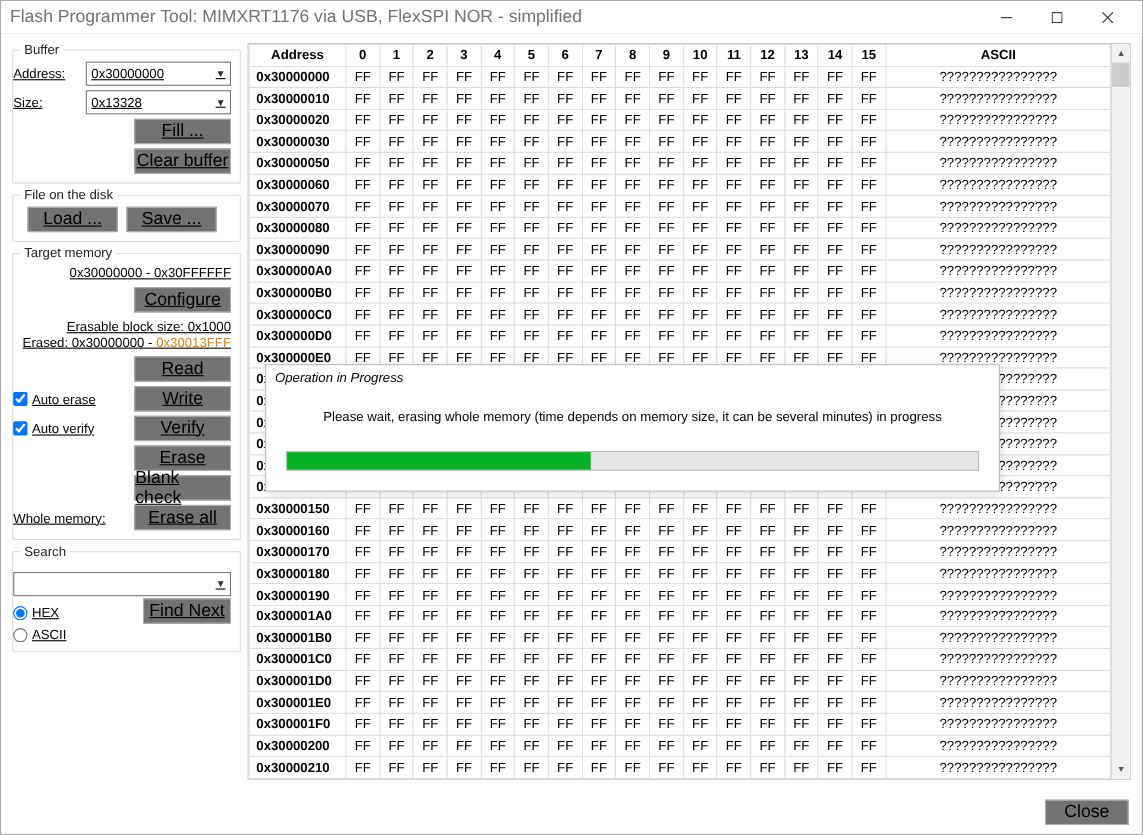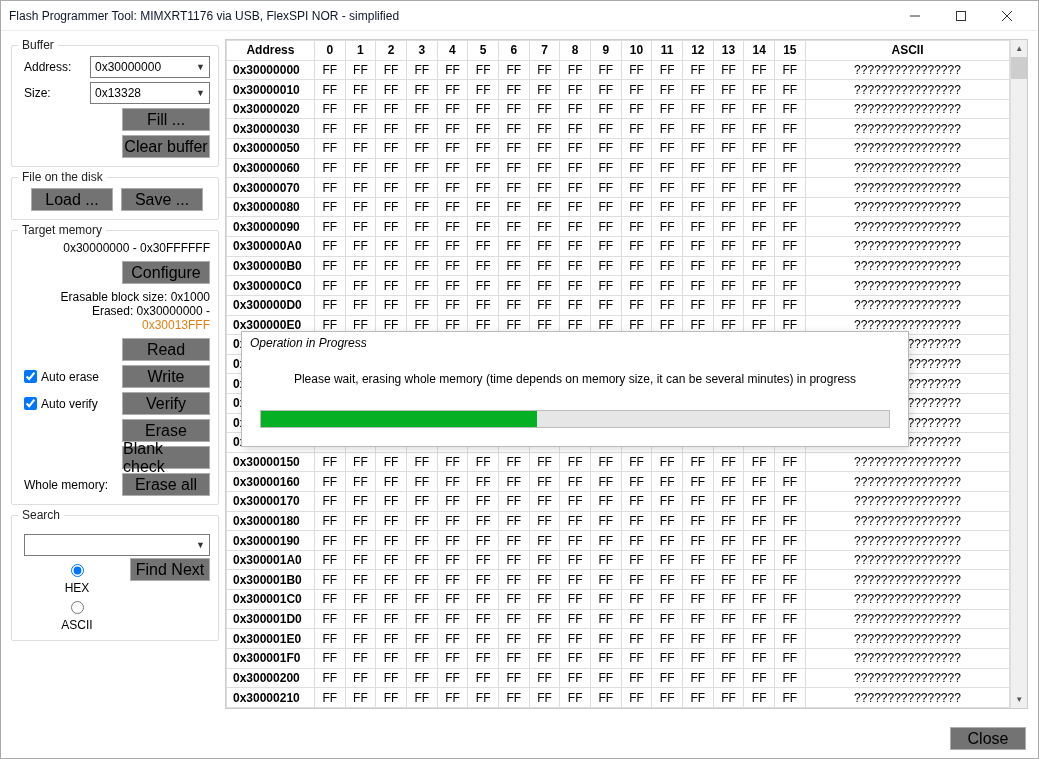--- a/index.html
+++ b/index.html
@@ -1,25 +1,25 @@
 <!DOCTYPE html>
 <html><head>
 <meta charset="utf-8">
 <style>
 * { box-sizing: border-box; margin: 0; padding: 0; }
 body { font-family: "Segoe UI", Tahoma, sans-serif; font-size: 12px; background: #fff; color: #000; overflow: hidden; }
 .window { width: 1039px; height: 759px; display: flex; flex-direction: column; border: 1px solid #aaa; background: #fff; }
 .titlebar { height: 30px; background: #fff; display: flex; align-items: center; padding: 0 8px; border-bottom: 1px solid #eee; }
-.titlebar-text { color: #0f172a; font-size: 12px; flex: 1; }
+.titlebar-text { color: #737373; font-size: 16px; flex: 1; }
 .titlebar-btns { display: flex; gap: 0; }
 .titlebar-btn { width: 46px; height: 30px; display: flex; align-items: center; justify-content: center; color: #555; }
 .titlebar-btn svg { width: 10px; height: 10px; }
 .content { flex: 1; display: flex; padding: 8px 10px 10px 10px; gap: 6px; position: relative; }
 .left-panel { width: 208px; display: flex; flex-direction: column; gap: 4px; }
-.group { border: 1px solid #ddd; border-radius: 2px; padding: 10px 8px 8px 12px; margin-top: 6px; position: relative; }
+.group { border: 1px solid #ddd; border-radius: 2px; padding: 10px 8px 8px 0; margin-top: 6px; position: relative; text-decoration: underline; }
 .group-title { position: absolute; top: -8px; left: 6px; background: #fff; padding: 0 4px; font-size: 12px; color: #222; }
 .row { display: flex; align-items: center; margin-bottom: 4px; gap: 6px; }
 .row label { width: 60px; }
 .combo, .input { flex: 1; height: 22px; border: 1px solid #7a7a7a; background: #fff; font-size: 12px; padding: 0 4px; display: flex; align-items: center; justify-content: space-between; }
 .combo .arrow { font-size: 9px; color: #333; }
 .btn { height: 23px; border: 1px solid #adadad; background: #737373; font-size: 16px; display: flex; align-items: center; justify-content: center; cursor: default; }
 .btn-col { display: flex; flex-direction: column; gap: 4px; align-items: flex-end; }
 .btn-col .btn { width: 88px; }
 .file-row { display: flex; gap: 8px; justify-content: center; }
 .file-row .btn { width: 82px; }
@@ -27,21 +27,21 @@
 .erasable { text-align: right; font-size: 12px; margin-top: 6px; }
 .erased-line { text-align: right; font-size: 12px; margin-bottom: 6px; }
 .erased-orange { color: #E08010; }
 .mem-row { display: flex; align-items: center; gap: 6px; margin-bottom: 4px; }
 .mem-row .chk-wrap { flex: 1; display: flex; align-items: center; gap: 4px; }
 .mem-row .btn { width: 88px; }
 .whole-row { display: flex; align-items: center; margin-top: 4px; }
 .whole-row span { flex: 1; }
 .whole-row .btn { width: 88px; }
 .search-input { width: 100%; height: 22px; border: 1px solid #7a7a7a; display: flex; align-items: center; justify-content: flex-end; padding: 0 4px; margin-top: 8px; }
-.radio-row { display: flex; align-items: center; gap: 4px; margin-top: 6px; flex-direction: column; }
+.radio-row { display: flex; align-items: center; gap: 4px; margin-top: 6px; }
 .search-bottom { display: flex; align-items: flex-start; margin-top: 2px; }
 .search-radios { flex: 1; }
 .find-btn { width: 80px; height: 23px; }
 .right-panel { flex: 1; display: flex; flex-direction: column; position: relative; }
 .hex-container { flex: 1; border: 1px solid #ccc; display: flex; overflow: hidden; }
 .hex-table { border-collapse: collapse; width: 100%; table-layout: fixed; }
 .hex-table th, .hex-table td { border: 1px solid #ddd; padding: 1px 0; text-align: center; font-size: 12px; height: 19px; }
 .hex-table th { background: #fff; font-weight: bold; }
 .hex-table th.addr-col, .hex-table td.addr-col { width: 86px; font-weight: bold; text-align: center; }
 .hex-table td.addr-col { text-align: left; padding-left: 6px; }

